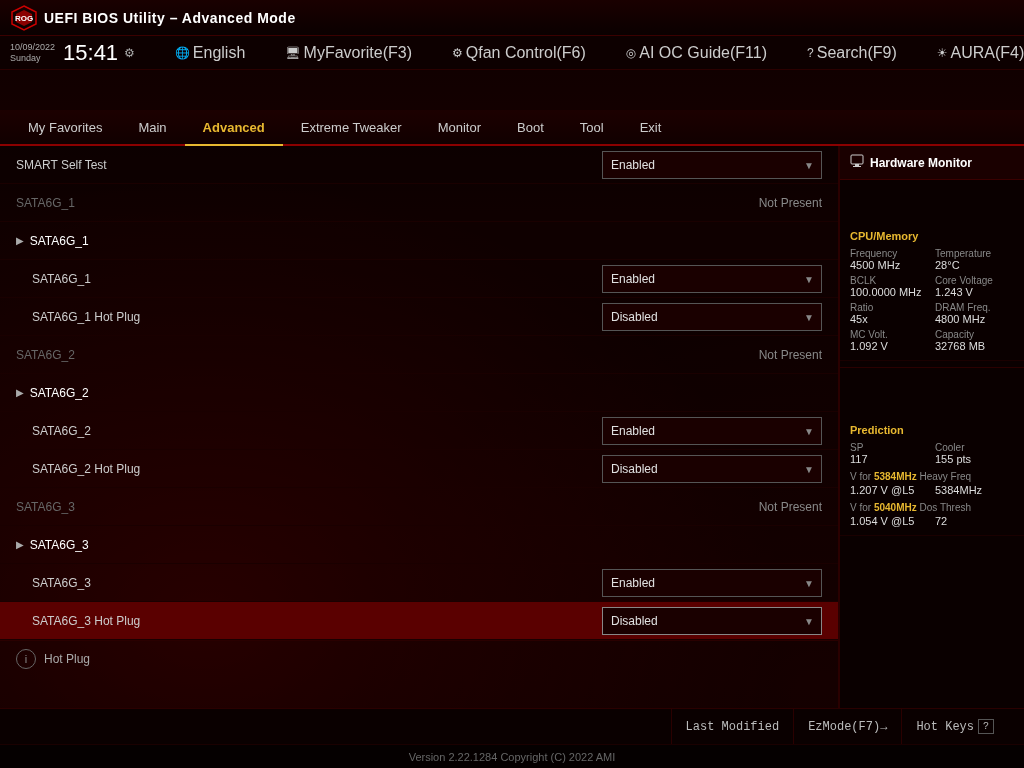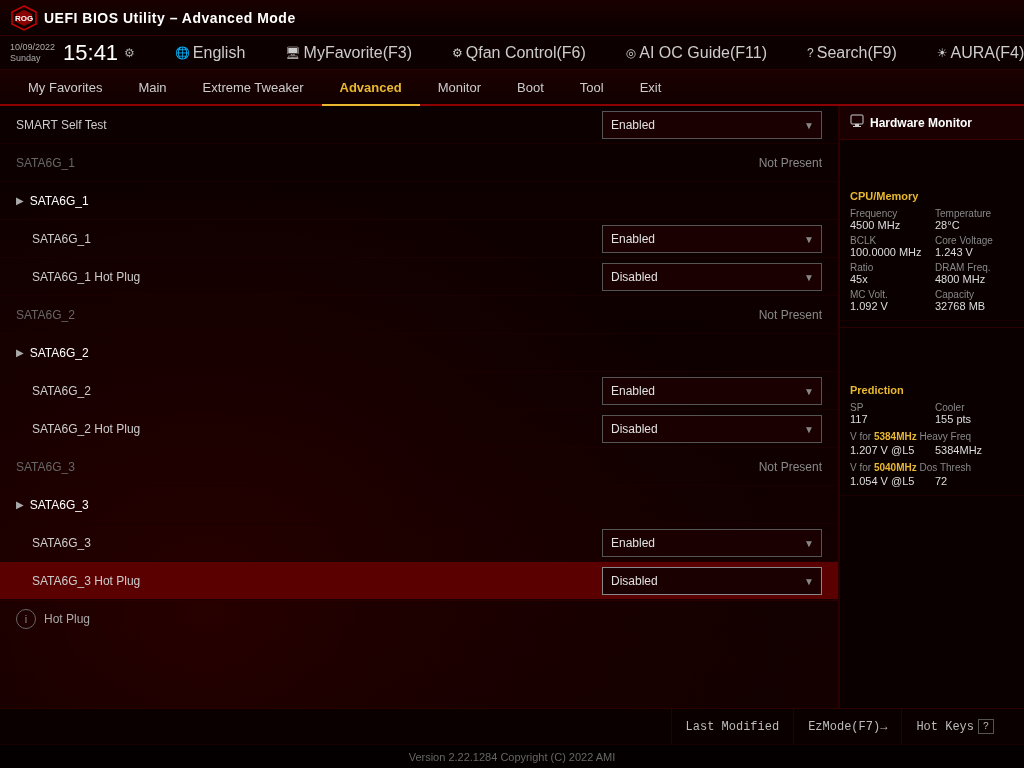--- a/index.html
+++ b/index.html
@@ -119,20 +119,21 @@
     }
 
     
     .navbar {
       background: linear-gradient(180deg, #1c0000 0%, #110000 100%);
       border-bottom: 2px solid #8b0000;
       display: flex;
       align-items: center;
       height: 36px;
       padding: 8px 10px;
+      margin-top: 40px;
     }
 
     .nav-item {
       padding: 0 18px;
       height: 36px;
       display: flex;
       align-items: center;
       font-size: 13px;
       color: #ccc;
       cursor: pointer;
@@ -449,25 +450,25 @@
     </div>
   </div>
 
   <div class="navbar">
     <div class="nav-item">
       <span>My Favorites</span>
     </div>
     <div class="nav-item">
       <span>Main</span>
     </div>
+    <div class="nav-item active">
+      <span>Advanced</span>
+    </div>
     <div class="nav-item">
       <span>Extreme Tweaker</span>
-    </div>
-    <div class="nav-item active">
-      <span>Advanced</span>
     </div>
     <div class="nav-item">
       <span>Monitor</span>
     </div>
     <div class="nav-item">
       <span>Boot</span>
     </div>
     <div class="nav-item">
       <span>Tool</span>
     </div>

